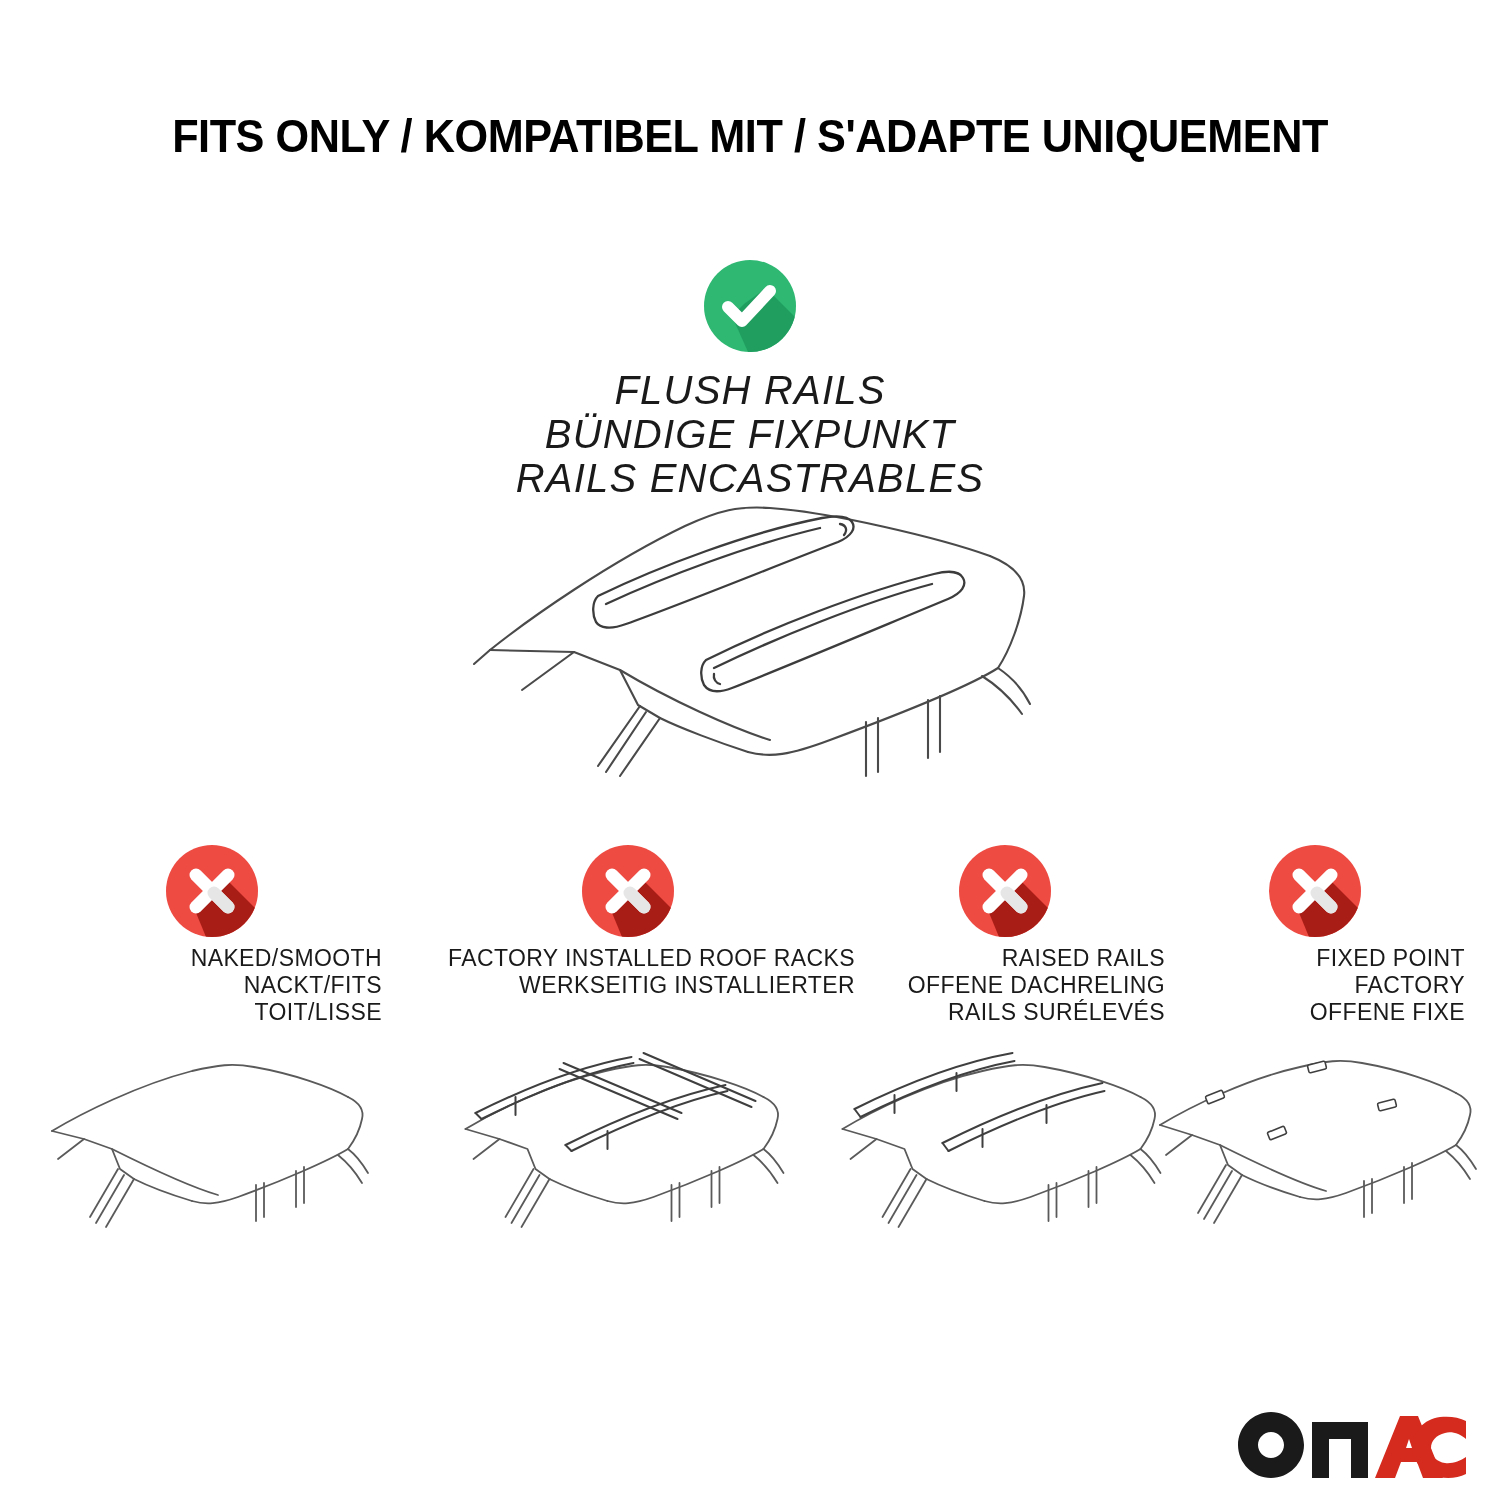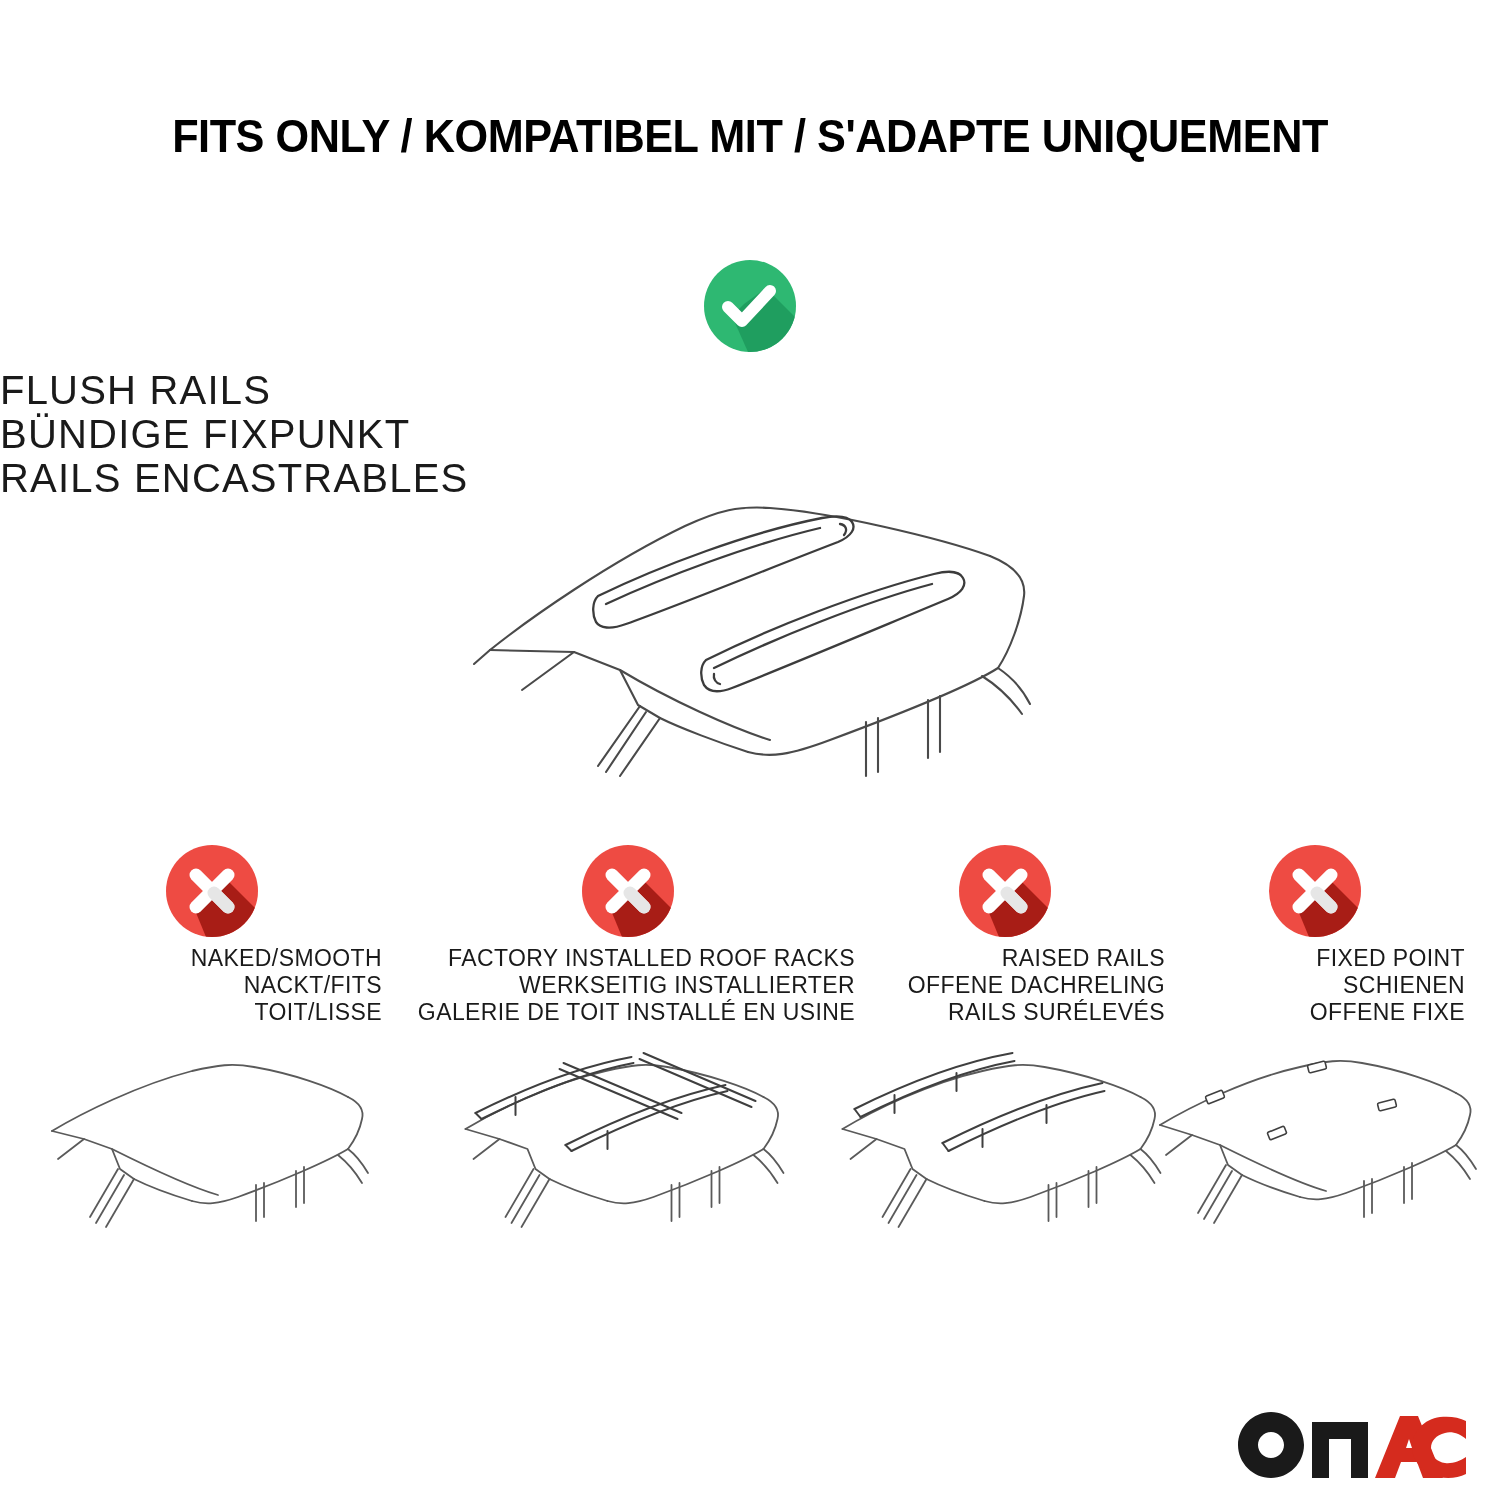--- a/index.html
+++ b/index.html
@@ -31,20 +31,22 @@
     transform: scaleX(0.92);
     white-space: nowrap;
   }
 
   
   .hero {
     position: absolute;
     left: 0;
     top: 260px;
     width: 1500px;
+    text-align: center;
+    font-style: italic;
   }
   .check-badge {
     width: 92px;
     height: 92px;
     margin: 0 auto;
     position: relative;
   }
   .hero-lines {
     margin-top: 16px;
   }
@@ -260,21 +262,20 @@
           <line x1="62" y1="30" x2="30" y2="62"></line>
         </g>
         <g stroke="#e2e2e2" stroke-width="13" stroke-linecap="round" opacity="0.85">
           <line x1="48" y1="48" x2="62" y2="62"></line>
         </g>
       </svg>
     </div>
     <div class="col-labels">
       <div class="col-line">FACTORY INSTALLED ROOF RACKS</div>
       <div class="col-line">WERKSEITIG INSTALLIERTER</div>
-      <div class="col-line">GALERIE DE TOIT INSTALLÉ EN USINE</div>
     </div>
     <div class="col-art">
       <svg width="345" height="230" viewBox="0 0 345 230" aria-hidden="true">
         <g fill="none" stroke="#5a5a5a" stroke-width="1.8" stroke-linejoin="round" stroke-linecap="round">
           <path d="M10 72 C40 54 96 26 150 14 C176 8 190 6 212 10 C252 17 290 30 308 40"></path>
           <path d="M308 40 C320 46 324 54 322 62 C320 72 314 84 308 92"></path>
           <path d="M308 92 C288 104 242 124 198 140 C178 147 166 148 152 144"></path>
           <path d="M152 144 C132 138 106 128 94 122"></path>
           <path d="M94 122 L80 112 L72 92 L44 82 L10 72"></path>
           <path d="M308 92 C316 98 322 106 328 116"></path>
@@ -386,21 +387,21 @@
           <line x1="30" y1="30" x2="62" y2="62"></line>
           <line x1="62" y1="30" x2="30" y2="62"></line>
         </g>
         <g stroke="#e2e2e2" stroke-width="13" stroke-linecap="round" opacity="0.85">
           <line x1="48" y1="48" x2="62" y2="62"></line>
         </g>
       </svg>
     </div>
     <div class="col-labels">
       <div class="col-line">FIXED POINT</div>
-      <div class="col-line">SCHIENEN</div>
+      <div class="col-line">FACTORY</div>
       <div class="col-line">OFFENE FIXE</div>
     </div>
     <div class="col-art">
       <svg width="330" height="230" viewBox="0 0 330 230" aria-hidden="true">
         <g fill="none" stroke="#5a5a5a" stroke-width="1.8" stroke-linejoin="round" stroke-linecap="round">
           <path d="M10 68 C40 50 96 22 150 10 C176 4 190 2 212 6 C252 13 288 26 306 36"></path>
           <path d="M306 36 C318 42 322 50 320 58 C318 68 312 80 306 88"></path>
           <path d="M306 88 C286 100 240 120 196 136 C176 143 164 144 150 140"></path>
           <path d="M150 140 C130 134 104 124 92 118"></path>
           <path d="M92 118 L78 108 L70 88 L42 78 L10 68"></path>

